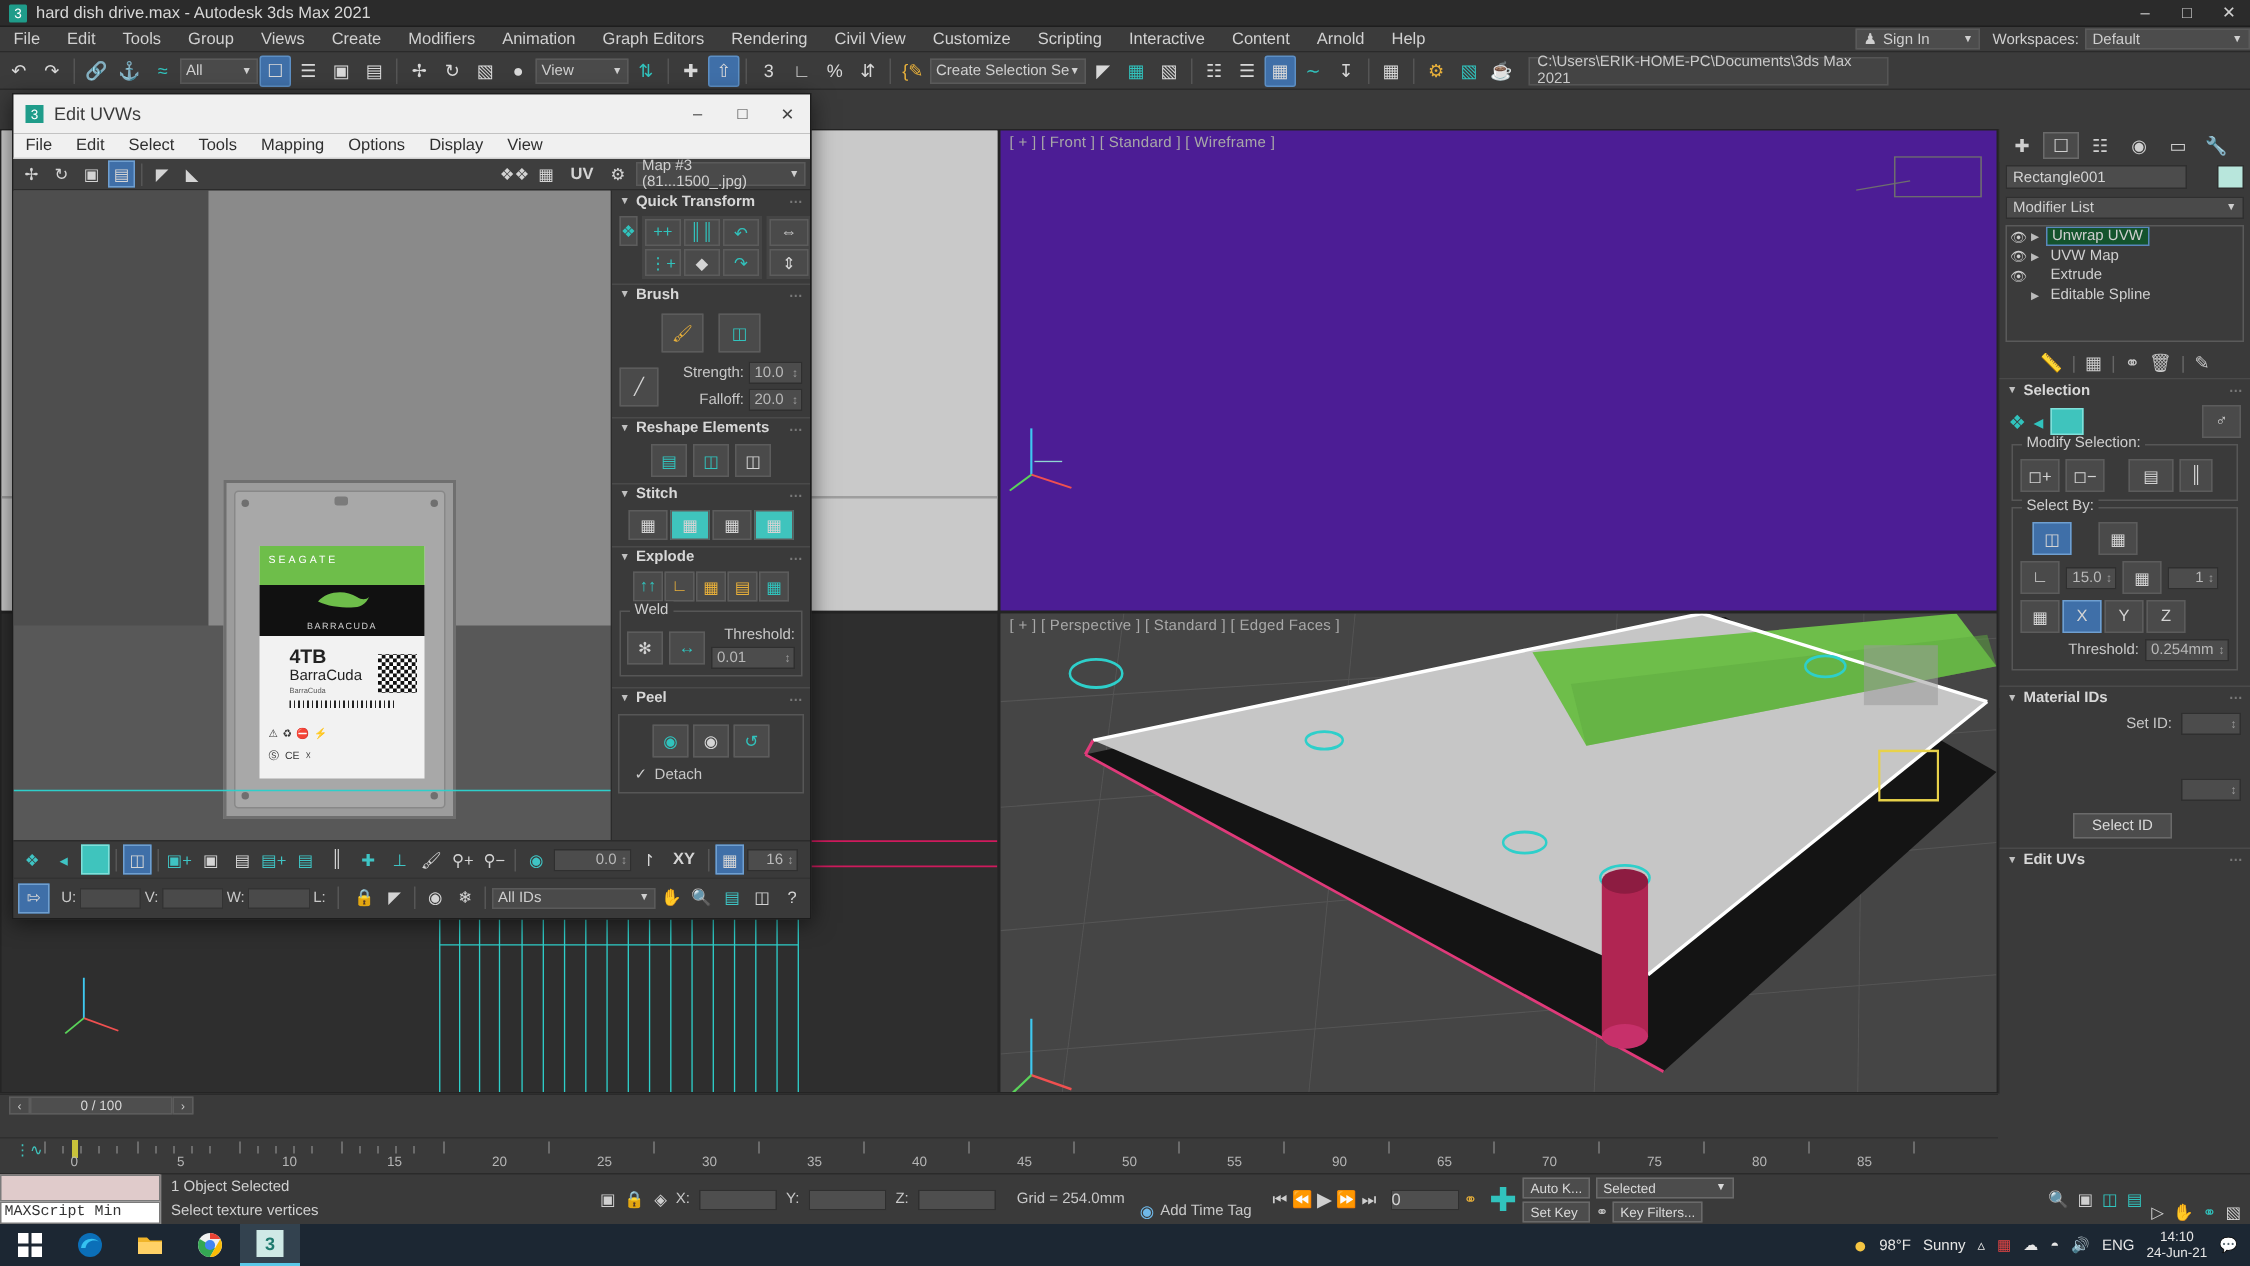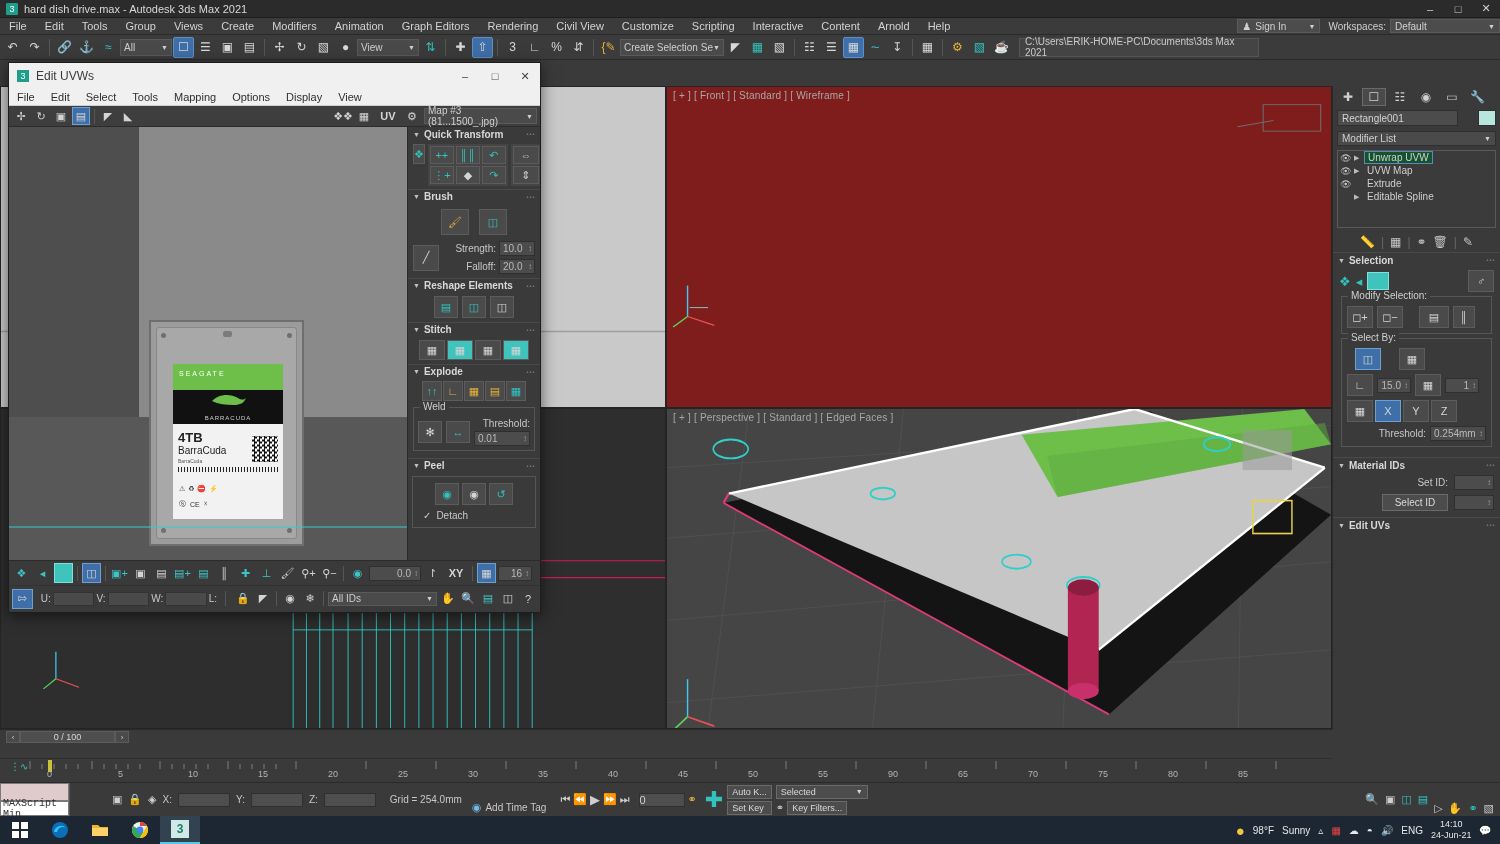--- a/index.html
+++ b/index.html
@@ -42,21 +42,21 @@
   .tcombo .caret { margin-left:auto;font-size:7px; }
   .pathbox { margin-left:6px; height:19px; background:#444; border:1px solid #555;
      display:flex; align-items:center; padding:0 5px; font-size:10px; color:#cacaca; width:240px;}
 
   
   .vpwrap { position:absolute; left:0; top:86px; right:168px; bottom:115px; background:#303030;}
   .vp { position:absolute; border:1px solid #242424; overflow:hidden; }
   .vplabel { position:absolute; top:3px; left:6px; font-size:10px; color:#a8a8a8;
      letter-spacing:.2px; white-space:nowrap; }
   .vp-topleft { left:0; top:0; width:50%; height:50%; background:#c8c8c8;}
-  .vp-topright { left:50%; top:0; right:0; height:50%; background:#7f1d1d;}
+  .vp-topright { left:50%; top:0; right:0; height:50%; background:#4c1d95;}
   .vp-botleft { left:0; top:50%; width:50%; bottom:0; background:#2e2e2e;}
   .vp-botright { left:50%; top:50%; right:0; bottom:0; background:#404040;}
 
   
   .cmdpanel { position:absolute; right:0; top:86px; width:168px; bottom:115px;
      background:#3a3a3a; border-left:1px solid #2a2a2a; }
   .cp-tabs { display:flex; height:22px; background:#3a3a3a; align-items:center;
      padding:2px 3px; gap:2px; }
   .cp-tabs .ct { width:24px;height:18px;display:flex;align-items:center;justify-content:center;
      font-size:12px;color:#cfcfcf;border:1px solid transparent;}
@@ -99,21 +99,21 @@
      background:#3a3a3a; border-top:1px solid #2a2a2a;}
   .tsrow { display:flex;align-items:center;height:14px;padding-left:6px;gap:0;}
   .tsbtn { width:14px;height:12px;background:#4a4a4a;border:1px solid #5c5c5c;
      font-size:8px;color:#ccc;display:flex;align-items:center;justify-content:center;}
   .tsfield { width:95px;height:12px;background:#4e4e4e;border:1px solid #5c5c5c;
      font-size:9px;color:#d8d8d8;display:flex;align-items:center;justify-content:center;}
   .ruler { position:absolute;left:0;right:168px;bottom:62px;height:24px;background:#3a3a3a;
      border-top:1px solid #2f2f2f;}
   .statusbar { position:absolute;left:0;right:0;bottom:28px;height:34px;background:#3a3a3a;
      border-top:1px solid #2a2a2a;display:flex;align-items:stretch;}
-  .mxs { width:70px;display:flex;flex-direction:column;border-right:1px solid #555;}
+  .mxs { width:108px;display:flex;flex-direction:column;border-right:1px solid #555;}
   .mxs .pink { flex:1;background:#e0cbcb;border:1px solid #7a7a7a;}
   .mxs .lbl { height:15px;background:#fff;color:#333;font-family:"Liberation Mono",monospace;
      font-size:10px;display:flex;align-items:center;padding-left:2px;border:1px solid #7a7a7a;}
   .stxt { display:flex;flex-direction:column;justify-content:space-around;padding-left:6px;
      font-size:10px;color:#d0d0d0;width:250px;}
   .cfield { width:52px;height:14px;background:#4e4e4e;border:1px solid #2f2f2f;}
   .animarea { display:flex;align-items:center;gap:3px; }
   .sbtn { background:#4c4c4c;border:1px solid #6a6a6a;height:14px;padding:0 4px;
      font-size:9px;color:#dadada;display:flex;align-items:center;}
 
@@ -504,21 +504,21 @@
         <span class="tri">▼</span>
         <span>Material IDs</span>
         <span class="grip">⋯</span>
       </div>
       <div class="rbody">
         <div style="display:flex;align-items:center;gap:6px;justify-content:flex-end;">
           <span class="lbl10">Set ID:</span>
           <div class="spin" style="width:40px;"></div>
         </div>
         <div style="display:flex;align-items:center;gap:6px;margin-top:4px;justify-content:flex-end;">
-          <div class="btn" style="width:66px;">Select ID</div>
+          <div class="btn" style="width:66px;margin-top:48px;">Select ID</div>
           <div class="spin" style="width:40px;"></div>
         </div>
       </div>
     </div>
 
     <div class="rollup">
       <div class="rhdr">
         <span class="tri">▼</span>
         <span>Edit UVs</span>
         <span class="grip">⋯</span>
@@ -596,20 +596,24 @@
       <span style="position:absolute;left:1168px;">80</span>
       <span style="position:absolute;left:1238px;">85</span>
     </div>
   </div>
 
   <div class="statusbar">
     <div class="mxs">
       <div class="pink"></div>
       <div class="lbl">MAXScript Min</div>
     </div>
+    <div class="stxt">
+      <div>1 Object Selected</div>
+      <div>Select texture vertices</div>
+    </div>
     <div style="display:flex;align-items:center;gap:6px;margin-left:42px;">
       <span style="font-size:11px;">▣</span>
       <span style="font-size:11px;">🔒</span>
       <span style="font-size:11px;">◈</span>
       <span class="lbl10">X:</span>
       <div class="cfield"></div>
       <span class="lbl10">Y:</span>
       <div class="cfield"></div>
       <span class="lbl10">Z:</span>
       <div class="cfield"></div>
@@ -770,21 +774,21 @@
               <div style="position:absolute;left:6px;top:6px;color:#fff;font-size:7px;letter-spacing:2px;">SEAGATE</div>
             </div>
             <div style="height:34px;background:#111;position:relative;">
               <div style="position:absolute;left:0;right:0;top:2px;display:flex;justify-content:center;">
                 <svg width="36" height="16" viewBox="0 0 36 16">
                   <path d="M2 9c6-7 18-8 26-3 3 2 6 2 8 0-2 5-6 7-12 7-8 0-16-1-22-4z" fill="#6ebe4a"></path>
                 </svg>
               </div>
               <div style="position:absolute;bottom:3px;left:0;right:0;text-align:center;color:#cfcfcf;font-size:6px;letter-spacing:1px;">BARRACUDA</div>
             </div>
-            <div style="padding:6px 5px;color:#222;">
+            <div style="padding:6px 20px;color:#222;">
               <div style="font-size:13px;font-weight:bold;">4TB</div>
               <div style="font-size:10px;">BarraCuda</div>
               <div style="font-size:5px;color:#555;margin-top:2px;">BarraCuda</div>
               <div style="height:5px;background:repeating-linear-gradient(90deg,#222 0 1px,transparent 1px 3px);margin-top:3px;"></div>
             </div>
             <div style="position:absolute;right:5px;top:72px;width:26px;height:26px;background:repeating-conic-gradient(#111 0 25%,#fff 0 50%) 0/5px 5px;"></div>
             <div style="position:absolute;left:6px;bottom:26px;display:flex;gap:3px;color:#333;font-size:7px;">
               <span>⚠</span>
               <span>♻</span>
               <span>⛔</span>

